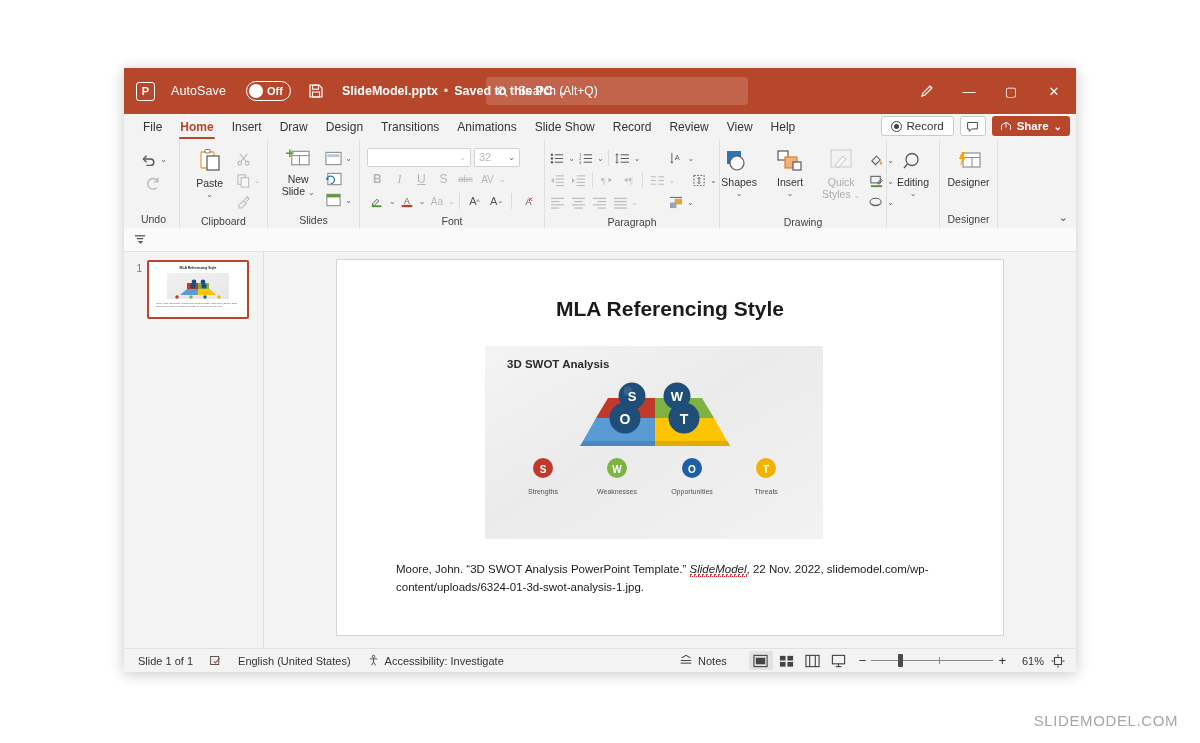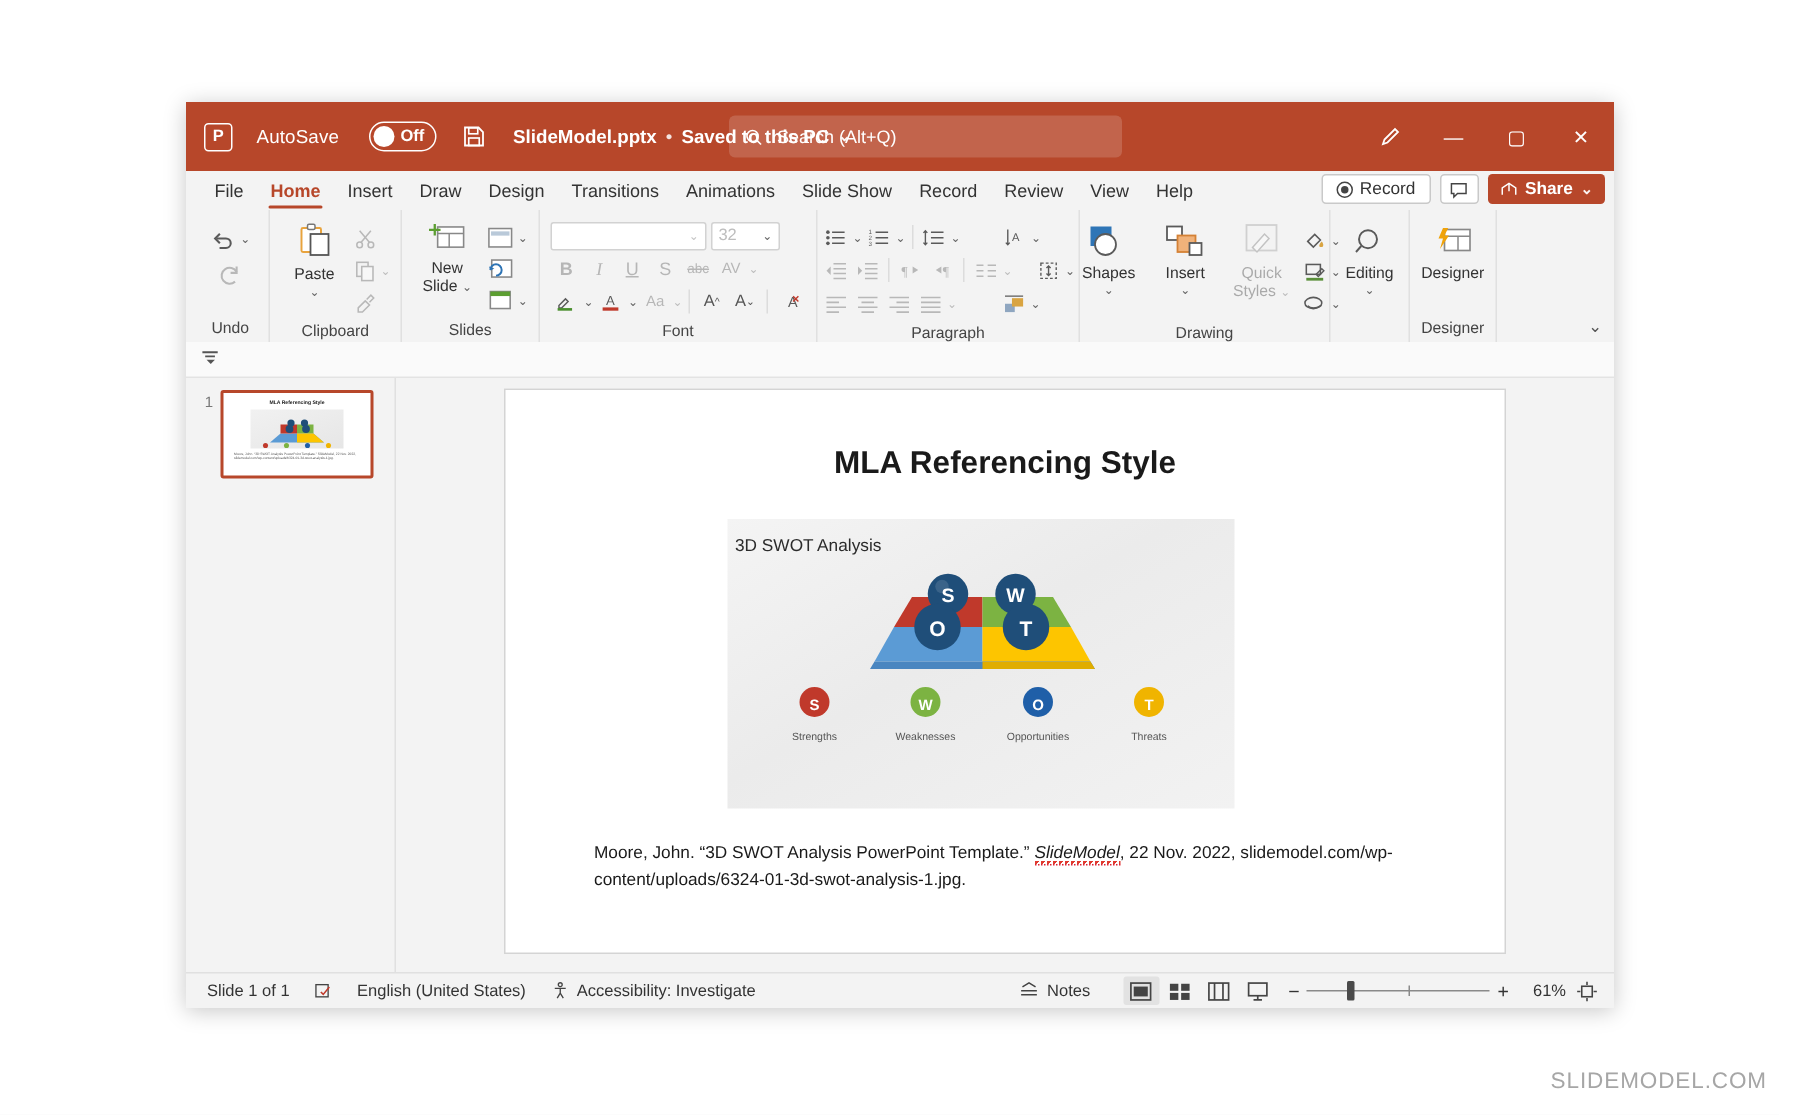--- a/index.html
+++ b/index.html
@@ -205,22 +205,22 @@
   .slide-title {
     position: absolute; top: 37px; left: 0; right: 0; text-align: center;
     font-size: 21px; font-weight: bold; color: #1a1a1a;
   }
   .swot-img {
     position: absolute; left: 148px; top: 86px; width: 338px; height: 193px;
     background: linear-gradient(150deg,#f4f4f4 0%,#ebebeb 45%,#f2f2f2 100%);
     overflow: hidden;
   }
   .swot-heading {
-    position: absolute; left: 5px; top: 12px; font-size: 11.5px;
-    color: #2b2b2b; font-weight: 400;
+    position: absolute; left: 22px; top: 12px; font-size: 11.5px;
+    color: #2b2b2b; font-weight: 700;
   }
   .cite {
     position: absolute; left: 59px; right: 40px; top: 300px;
     font-size: 11.5px; color: #1a1a1a; line-height: 18px;
   }
   .cite .it { font-style: italic; border-bottom: 1px dotted #d23; }
   .sq {
     background-image: repeating-linear-gradient(135deg,#e03a2f 0 2px, transparent 2px 4px);
     background-position: 0 100%; background-repeat: repeat-x; background-size: 4px 2px;
     padding-bottom: 1px;

